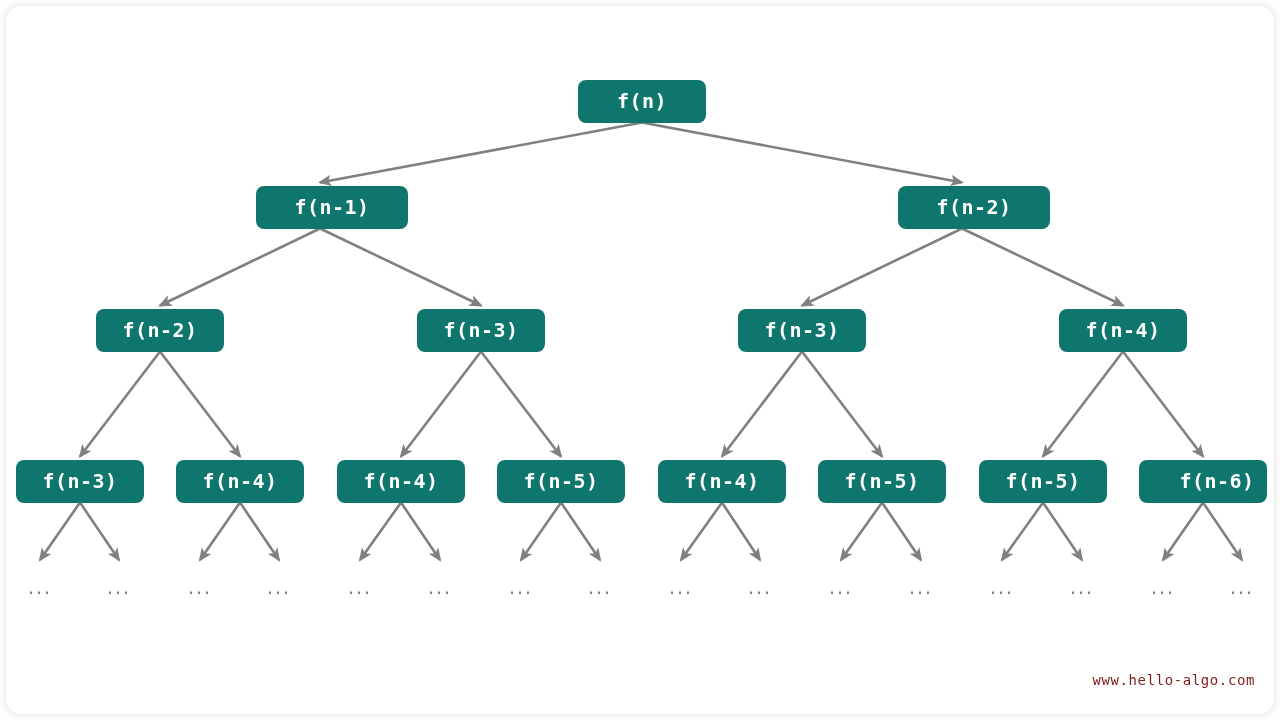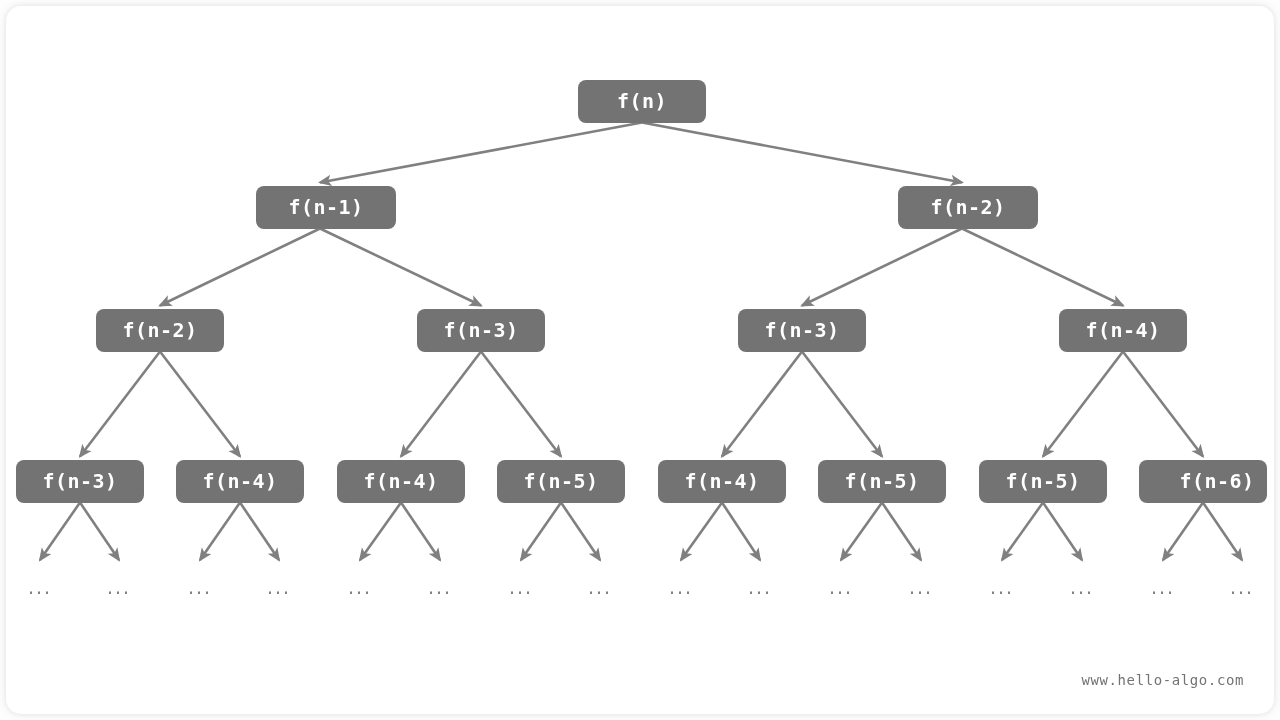--- a/index.html
+++ b/index.html
@@ -32,52 +32,52 @@
   }
   #edges {
     position: absolute;
     left: 0;
     top: 0;
     width: 1280px;
     height: 720px;
   }
   .node {
     position: absolute;
-    background: #737373;
+    background: #0f766e;
     border-radius: 8px;
     color: #ffffff;
     font-size: 20px;
     font-weight: bold;
     letter-spacing: 0.5px;
     display: flex;
     align-items: center;
     justify-content: center;
     box-sizing: border-box;
     height: 43px;
     z-index: 3;
   }
   .node.root { width: 128px; }
-  .node.lvl2 { width: 140px; }
+  .node.lvl2 { width: 152px; }
   .node.lvl3 { width: 128px; }
   .node.lvl4 { width: 128px; }
   .ellipsis {
     position: absolute;
     color: #808080;
     font-size: 19px;
     font-family: "DejaVu Sans", sans-serif;
     letter-spacing: 2px;
     transform: translate(-50%, -50%);
     z-index: 3;
     white-space: nowrap;
   }
   #watermark {
     position: absolute;
-    right: 30px;
+    right: 19px;
     bottom: 26px;
-    color: #737373;
+    color: #7f1d1d;
     font-size: 14px;
     font-family: "DejaVu Sans Mono", monospace;
     letter-spacing: 0.6px;
     z-index: 4;
   }
 </style>
 </head>
 <body>
 
 <div id="canvas">

